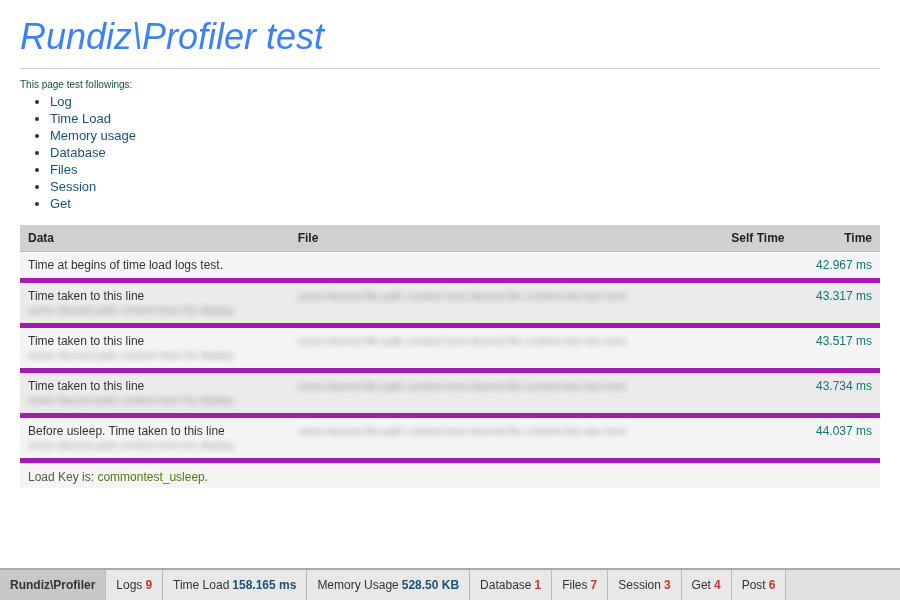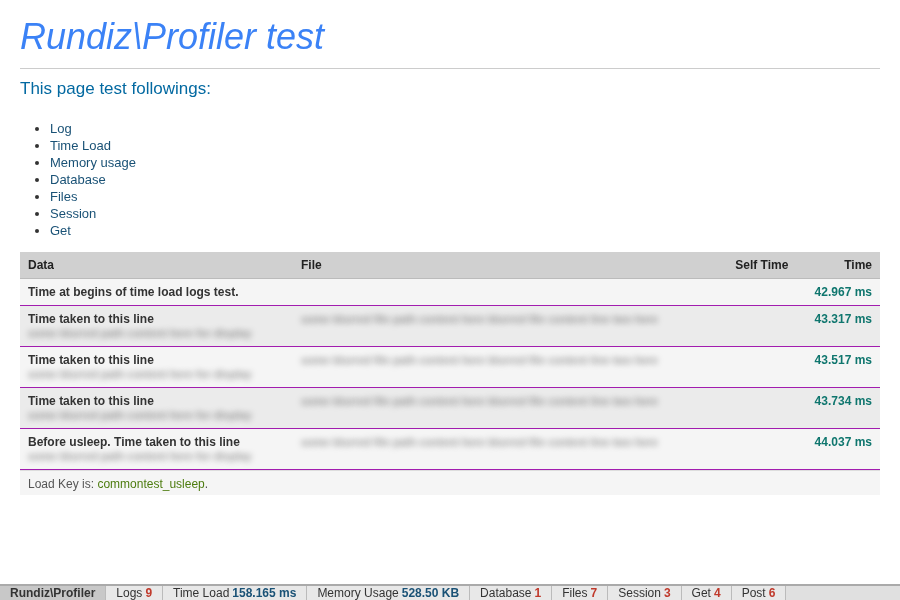--- a/index.html
+++ b/index.html
@@ -30,23 +30,23 @@
       font-style: italic;
     }
 
     .page-title-divider {
       border: none;
       border-top: 1px solid #ccc;
       margin-bottom: 10px;
     }
 
     .intro-text {
-      font-size: 17px;
-      margin-bottom: 22px;
-      color: #0369a1;
+      font-size: 10px;
+      margin-bottom: 4px;
+      color: #14532d;
     }
 
     .feature-list {
       list-style: disc;
       padding-left: 30px;
       margin-bottom: 14px;
     }
 
     .feature-list li {
       margin-bottom: 2px;
@@ -75,22 +75,21 @@
       font-weight: bold;
       color: #222;
       border-bottom: 1px solid #bbb;
     }
 
     .profiler-table thead th.align-right {
       text-align: right;
     }
 
     .profiler-table tbody tr {
-      border-bottom: 1px solid #a21caf;
-      font-weight: bold;
+      border-bottom: 5px solid #a21caf;
     }
 
     .profiler-table tbody tr:nth-child(odd) {
       background: #f5f5f5;
     }
 
     .profiler-table tbody tr:nth-child(even) {
       background: #ebebeb;
     }
 
@@ -126,21 +125,21 @@
       color: #4d7c0f;
       text-decoration: none;
     }
 
     
     .tab-bar {
       display: flex;
       align-items: stretch;
       background: #e0e0e0;
       border-top: 2px solid #aaa;
-      height: 16px;
+      height: 32px;
       flex-shrink: 0;
     }
 
     .tab-item {
       display: flex;
       align-items: center;
       padding: 0 10px;
       font-size: 12px;
       border-right: 1px solid #bbb;
       cursor: pointer;

